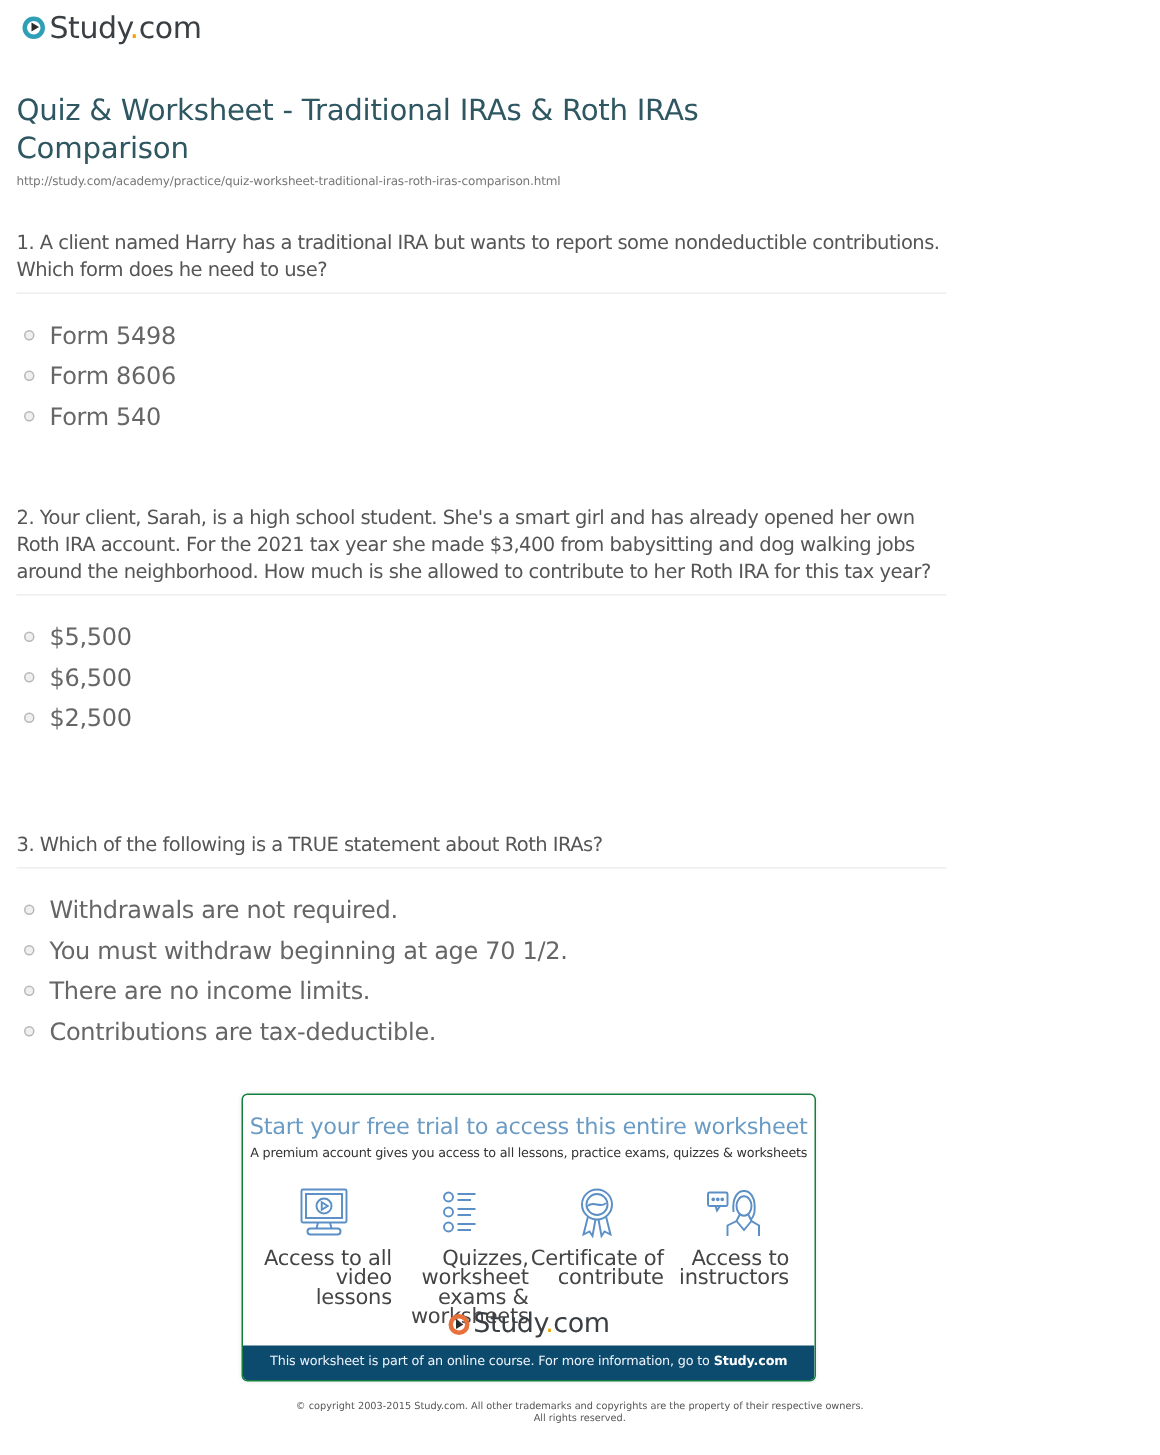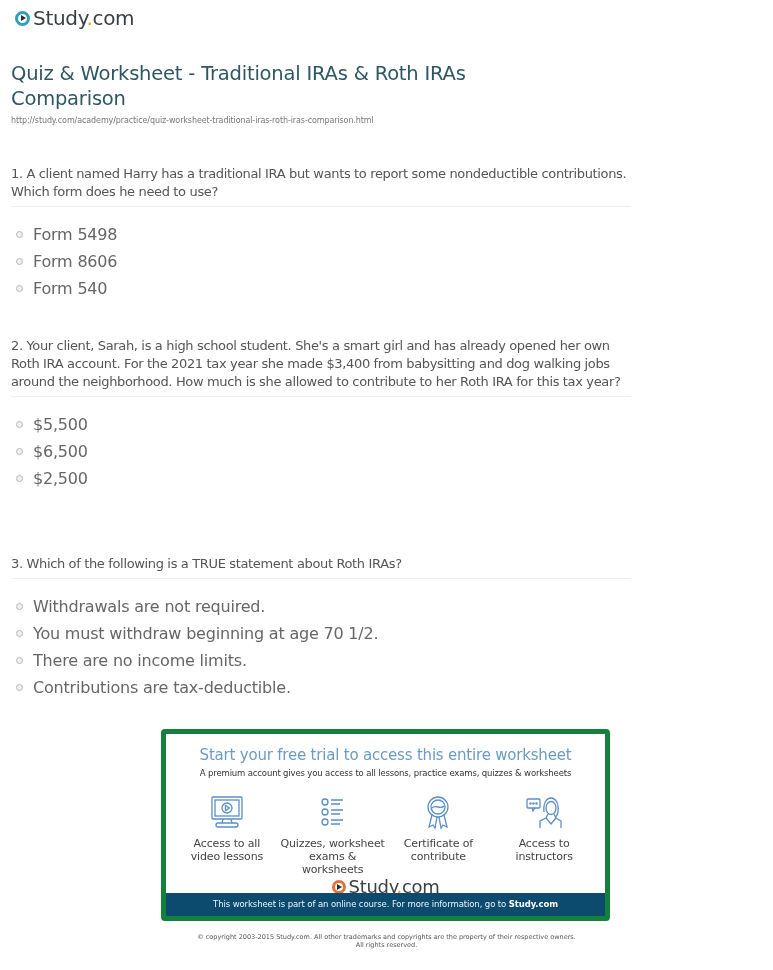--- a/index.html
+++ b/index.html
@@ -14,48 +14,48 @@
 
     .page-title { position: absolute; left: 11px; top: 61px; width: 520px; font-family: "DejaVu Sans", sans-serif; font-size: 19.5px; line-height: 25px; color: #2f5762; font-weight: normal; letter-spacing: -0.2px; }
     .page-url { position: absolute; left: 11px; top: 116px; font-size: 8px; color: #777; letter-spacing: -0.1px; }
 
     .question { position: absolute; left: 11px; width: 750px; }
     .q-text { font-size: 13px; line-height: 18px; color: #555; width: 620px; letter-spacing: -0.35px; padding-bottom: 5px; border-bottom: 1px solid #eeeeee; }
     .options { list-style: none; margin-top: 14px; }
     .option { display: flex; align-items: center; height: 27px; font-size: 16px; color: #666; letter-spacing: -0.2px; }
     .radio { width: 7px; height: 7px; border-radius: 50%; border: 1px solid #b8b8b8; background: #f0f0f0; margin: 0 10px 0 5px; flex-shrink: 0; }
 
-    .promo { position: absolute; left: 161px; top: 729px; width: 449px; height: 192px; border: 5px solid #15803d; border-radius: 4px; background: #fff; box-shadow: 0 0 3px rgba(0,0,0,0.08); overflow: hidden; }
+    .promo { position: absolute; left: 161px; top: 729px; width: 383px; height: 192px; border: 1px solid #15803d; border-radius: 4px; background: #fff; box-shadow: 0 0 3px rgba(0,0,0,0.08); overflow: hidden; }
     .promo-heading { position: absolute; top: 12px; left: 0; width: 100%; text-align: center; font-size: 15px; color: #6a9bc4; letter-spacing: -0.2px; }
     .promo-sub { position: absolute; top: 34px; left: 0; width: 100%; text-align: center; font-size: 8.5px; color: #333; letter-spacing: -0.15px; }
     .features { position: absolute; top: 60px; left: 0; width: 100%; display: flex; justify-content: space-around; padding: 0 8px; }
     .feature { width: 105px; display: flex; flex-direction: column; align-items: center; }
     .feature svg { width: 40px; height: 38px; }
-    .feature-label { margin-top: 5px; text-align: center; font-size: 11px; line-height: 13px; color: #444; letter-spacing: -0.15px; }
+    .feature-label { margin-top: 5px; text-align: right; font-size: 14px; line-height: 13px; color: #444; letter-spacing: -0.15px; }
     .promo-logo { position: absolute; top: 142px; left: 0; width: 100%; display: flex; justify-content: center; align-items: center; }
     .promo-logo .logo-mark { width: 14px; height: 14px; border-width: 3px; border-color: #e8703a; }
     .promo-logo .logo-mark::after { left: 2.5px; top: 1px; border-left-width: 5px; }
     .promo-logo .logo-text { font-size: 18px; }
     .promo-bar { position: absolute; left: 0; bottom: 0; width: 100%; height: 23px; background: #0c4a6e; color: #eef4fb; font-size: 8.5px; text-align: center; line-height: 23px; letter-spacing: -0.1px; }
     .promo-bar b { color: #fff; }
 
     .copyright { position: absolute; left: 0; top: 933px; width: 773px; text-align: center; font-size: 6.5px; line-height: 8px; color: #555; }
   </style>
 </head>
 <body>
 
 <div class="logo">
   <span class="logo-mark"></span>
   <span class="logo-text"><span>Study</span><span class="dot">.</span><span>com</span></span>
 </div>
 
 <h1 class="page-title">Quiz &amp; Worksheet - Traditional IRAs &amp; Roth IRAs Comparison</h1>
 <div class="page-url">http://study.com/academy/practice/quiz-worksheet-traditional-iras-roth-iras-comparison.html</div>
 
-<div class="question" style="top:165px;">
+<div class="question" style="top:154px;">
   <div class="q-text">1. A client named Harry has a traditional IRA but wants to report some nondeductible contributions. Which form does he need to use?</div>
   <ul class="options">
     <li class="option">
         <span class="radio"></span>
         <span>Form 5498</span>
       </li>
     <li class="option">
         <span class="radio"></span>
         <span>Form 8606</span>
       </li>

